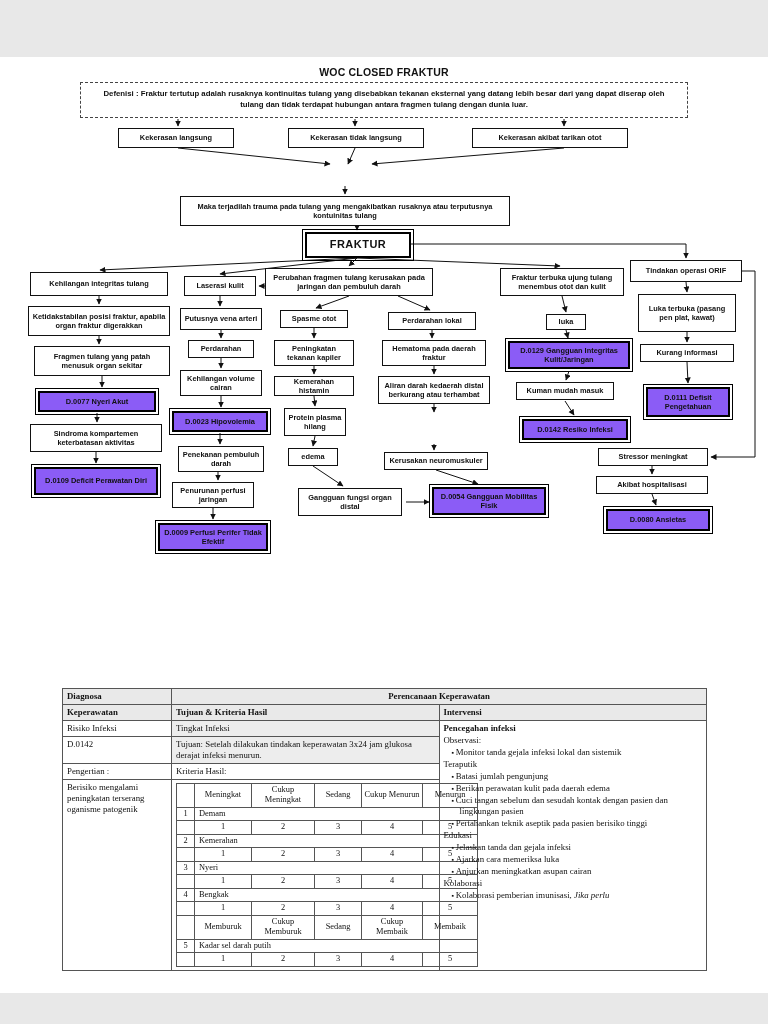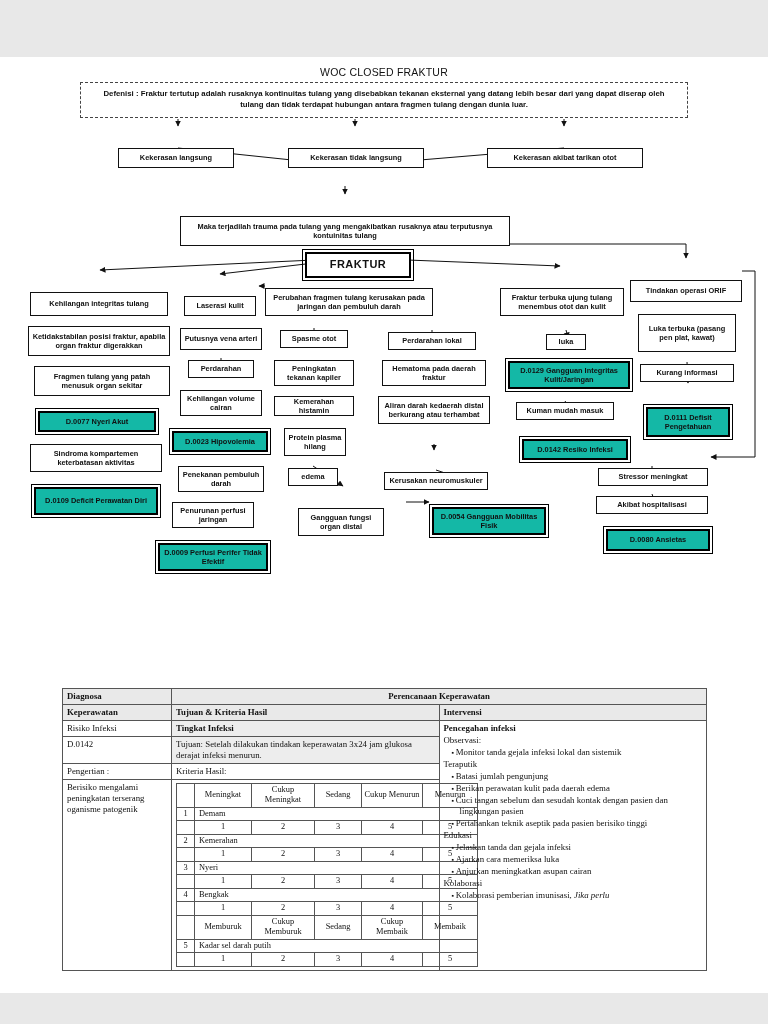--- a/index.html
+++ b/index.html
@@ -1,46 +1,46 @@
 <!DOCTYPE html>
 <html><head>
 <meta charset="utf-8">
 <style>
   html,body{margin:0;padding:0;}
   body{width:768px;height:1024px;background:#e8e8e8;position:relative;overflow:hidden;
        font-family:"Liberation Sans",sans-serif;color:#111;}
   .canvas{position:absolute;left:0;top:0;width:768px;height:1024px;}
   .paper{position:absolute;left:0;top:57px;width:768px;height:936px;background:#ffffff;}
   .doc-title{position:absolute;top:66px;left:0;width:768px;text-align:center;
-             font-size:10.5px;font-weight:normal;letter-spacing:.2px;}
+             font-size:10.5px;font-weight:bold;letter-spacing:.2px;}
   .defbox{position:absolute;left:80px;top:82px;width:608px;height:36px;border:1.4px dashed #444;
           display:flex;align-items:center;justify-content:center;text-align:center;
           font-size:7.8px;font-weight:bold;line-height:1.4;padding:2px 10px;box-sizing:border-box;}
   .node{position:absolute;border:1px solid #111;background:#fff;font-weight:bold;
         font-size:7.4px;line-height:1.25;display:flex;align-items:center;justify-content:center;
-        text-align:center;padding:1px 3px;box-sizing:border-box;z-index:2;margin-top:20px;}
-  .dbl{border:2px solid #000;outline:1.5px solid #000;outline-offset:2px;background:#14b8a6;}
+        text-align:center;padding:1px 3px;box-sizing:border-box;z-index:2;}
+  .dbl{border:2px solid #000;outline:1.5px solid #000;outline-offset:2px;background:#8b5cf6;}
   .fraktur{border:2.5px solid #000;outline:1.5px solid #000;outline-offset:2px;font-size:11px;letter-spacing:.5px;}
   svg.arrows{position:absolute;left:0;top:0;z-index:1;pointer-events:none;}
   svg.arrows line, svg.arrows polyline{stroke:#111;stroke-width:1;fill:none;}
 
   
   .care{position:absolute;left:62px;top:688px;width:645px;z-index:2;
         font-family:"Liberation Serif",serif;font-size:8.8px;line-height:1.25;}
   table{border-collapse:collapse;}
   table.outer{width:100%;table-layout:fixed;}
   table.outer td{border:1px solid #555;padding:2px 4px;vertical-align:top;}
   td.c1{width:100px;}
   td.c2{width:292px;}
   td.hdr{background:#e9e9e9;font-weight:bold;}
   td.nbb{border-bottom:none;}
   td.nbt{border-top:none;}
   .center{text-align:center;}
   td.shade{background:#ededed;}
-  .bold{font-weight:bold;}
+  .bold{font-weight:normal;}
   table.inner{width:100%;table-layout:fixed;font-size:8.4px;margin:1px 0;}
   table.inner td{border:1px solid #555;padding:1px 2px;text-align:center;vertical-align:middle;}
   table.inner td.num{width:13px;}
   table.inner td.w1{width:52px;} table.inner td.w2{width:58px;} table.inner td.w3{width:42px;}
   table.inner td.w4{width:56px;} table.inner td.w5{width:50px;margin-left:39px;}
   table.inner td.cname{text-align:left;padding-left:4px;}
   .iv-title{font-weight:bold;}
   .iv-h{margin-top:1px;}
   .li{padding-left:16px;text-indent:-8px;margin:1px 0;}
   .li::before{content:"\25AA  ";font-size:7px;}
@@ -109,21 +109,21 @@
     <line x1="755" y1="457" x2="711" y2="457" marker-end="url(#ah)"></line>
     <line x1="652" y1="466" x2="652" y2="474" marker-end="url(#ah)"></line>
     <line x1="652" y1="494" x2="656" y2="505" marker-end="url(#ah)"></line>
   </svg>
 
   <div class="doc-title">WOC CLOSED FRAKTUR</div>
   <div class="defbox">Defenisi : Fraktur tertutup adalah rusaknya kontinuitas tulang yang disebabkan tekanan eksternal yang datang lebih besar dari yang dapat diserap oleh tulang dan tidak terdapat hubungan antara fragmen tulang dengan dunia luar.</div>
 
   <div class="node" style="left:118px;top:128px;width:116px;height:20px">Kekerasan langsung</div>
   <div class="node" style="left:288px;top:128px;width:136px;height:20px">Kekerasan tidak langsung</div>
-  <div class="node" style="left:487px;top:128px;width:156px;height:20px">Kekerasan akibat tarikan otot</div>
+  <div class="node" style="left:472px;top:128px;width:156px;height:20px">Kekerasan akibat tarikan otot</div>
   <div class="node" style="left:180px;top:196px;width:330px;height:30px">Maka terjadilah trauma pada tulang yang mengakibatkan rusaknya atau terputusnya kontuinitas tulang</div>
   <div class="node fraktur" style="left:305px;top:232px;width:106px;height:26px">FRAKTUR</div>
 
   <div class="node" style="left:30px;top:272px;width:138px;height:24px">Kehilangan integritas tulang</div>
   <div class="node" style="left:28px;top:306px;width:142px;height:30px">Ketidakstabilan posisi fraktur, apabila organ fraktur digerakkan</div>
   <div class="node" style="left:34px;top:346px;width:136px;height:30px">Fragmen tulang yang patah menusuk organ sekitar</div>
   <div class="node dbl" style="left:38px;top:391px;width:118px;height:21px">D.0077 Nyeri Akut</div>
   <div class="node" style="left:30px;top:424px;width:132px;height:28px">Sindroma kompartemen keterbatasan aktivitas</div>
   <div class="node dbl" style="left:34px;top:467px;width:124px;height:28px">D.0109 Deficit Perawatan Diri</div>
 
@@ -135,21 +135,21 @@
   <div class="node" style="left:178px;top:446px;width:86px;height:26px">Penekanan pembuluh darah</div>
   <div class="node" style="left:172px;top:482px;width:82px;height:26px">Penurunan perfusi jaringan</div>
   <div class="node dbl" style="left:158px;top:523px;width:110px;height:28px">D.0009 Perfusi Perifer Tidak Efektif</div>
 
   <div class="node" style="left:265px;top:268px;width:168px;height:28px">Perubahan fragmen tulang kerusakan pada jaringan dan pembuluh darah</div>
   <div class="node" style="left:280px;top:310px;width:68px;height:18px">Spasme otot</div>
   <div class="node" style="left:274px;top:340px;width:80px;height:26px">Peningkatan tekanan kapiler</div>
   <div class="node" style="left:274px;top:376px;width:80px;height:20px">Kemerahan histamin</div>
   <div class="node" style="left:284px;top:408px;width:62px;height:28px">Protein plasma hilang</div>
   <div class="node" style="left:288px;top:448px;width:50px;height:18px">edema</div>
-  <div class="node" style="left:298px;top:488px;width:86px;height:28px">Gangguan fungsi organ distal</div>
+  <div class="node" style="left:298px;top:488px;width:104px;height:28px">Gangguan fungsi organ distal</div>
 
   <div class="node" style="left:388px;top:312px;width:88px;height:18px">Perdarahan lokal</div>
   <div class="node" style="left:382px;top:340px;width:104px;height:26px">Hematoma pada daerah fraktur</div>
   <div class="node" style="left:378px;top:376px;width:112px;height:28px">Aliran darah kedaerah distal berkurang atau terhambat</div>
   <div class="node" style="left:384px;top:452px;width:104px;height:18px">Kerusakan neuromuskuler</div>
   <div class="node dbl" style="left:432px;top:487px;width:114px;height:28px">D.0054 Gangguan Mobilitas Fisik</div>
 
   <div class="node" style="left:500px;top:268px;width:124px;height:28px">Fraktur terbuka ujung tulang menembus otot dan kulit</div>
   <div class="node" style="left:546px;top:314px;width:40px;height:16px">luka</div>
   <div class="node dbl" style="left:508px;top:341px;width:122px;height:28px">D.0129 Gangguan Integritas Kulit/Jaringan</div>

